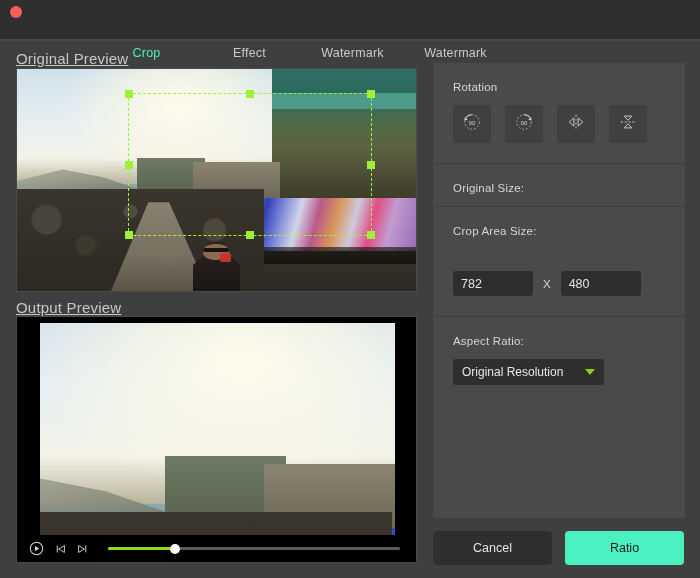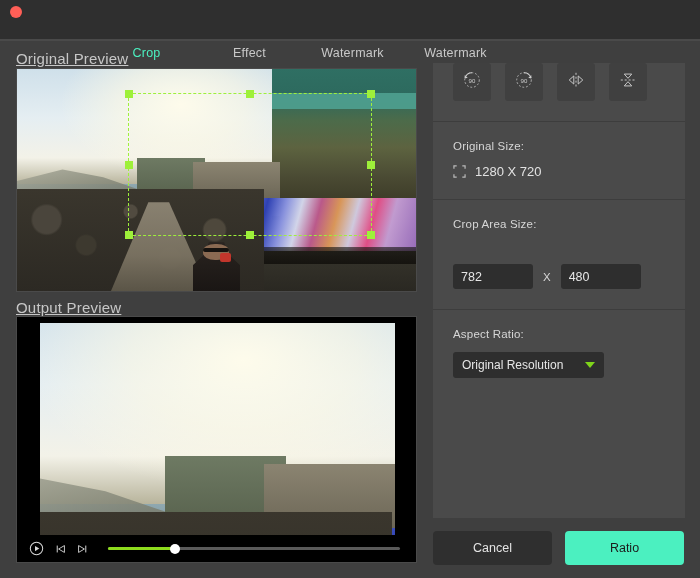--- a/index.html
+++ b/index.html
@@ -394,20 +394,21 @@
       <div class="track">
         <div class="track-fill" id="track-fill" style="width: 23%;"></div>
         <div class="track-knob" id="track-knob" style="left: calc(23% - 5px);"></div>
       </div>
     </div>
   </div>
 
   <div id="right-panel">
 
     <div class="group">
+      <div class="group-title">Rotation</div>
       <div class="rot-row">
 
         <div class="rot-btn">
           <span>
             <svg viewBox="0 0 26 26" width="22" height="22" aria-hidden="true">
               <circle cx="13" cy="13" r="8.6" fill="none" stroke="#b4b4b4" stroke-width="1.1" stroke-dasharray="2.2 2.2"></circle>
               <path d="M13 4.4 A8.6 8.6 0 0 0 4.7 10.6" fill="none" stroke="#cfcfcf" stroke-width="1.2"></path>
               <path d="M4.2 7.4 L4.5 11.2 L8.0 10.2 Z" fill="#cfcfcf"></path>
               <text x="13" y="16.3" font-size="7.2" fill="#cfcfcf" text-anchor="middle" font-family="Liberation Sans, sans-serif">90</text>
             </svg>
@@ -445,31 +446,20 @@
           </span>
         </div>
 
       </div>
     </div>
 
     <div class="divider"></div>
 
     <div class="group">
       <div class="group-title">Original Size:</div>
-      <div class="size-row">
-        <span class="size-icon">
-          <svg viewBox="0 0 14 14" width="13" height="13" aria-hidden="true">
-            <path d="M1 4 L1 1 L4 1" fill="none" stroke="#b9b9b9" stroke-width="1.3"></path>
-            <path d="M10 1 L13 1 L13 4" fill="none" stroke="#b9b9b9" stroke-width="1.3"></path>
-            <path d="M13 10 L13 13 L10 13" fill="none" stroke="#b9b9b9" stroke-width="1.3"></path>
-            <path d="M4 13 L1 13 L1 10" fill="none" stroke="#b9b9b9" stroke-width="1.3"></path>
-          </svg>
-        </span>
-        <span>1280 X 720</span>
-      </div>
     </div>
 
     <div class="divider"></div>
 
     <div class="group">
       <div class="group-title">Crop Area Size:</div>
       <div class="crop-row">
         <input class="field" id="crop-width" type="text" value="782" style="">
         <span class="x-sep">X</span>
         <input class="field" id="crop-height" type="text" value="480" style="">

